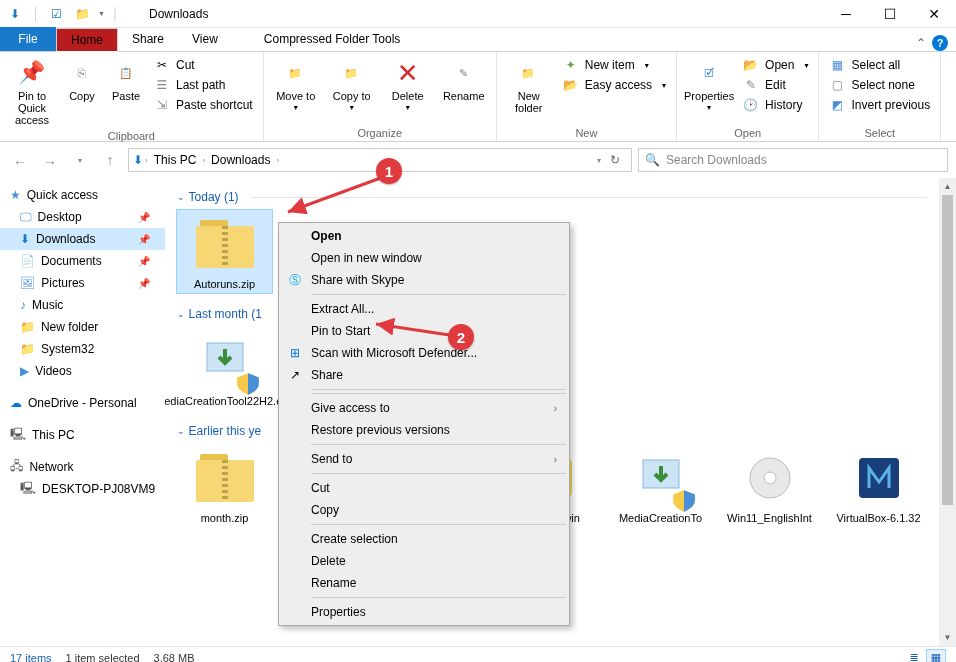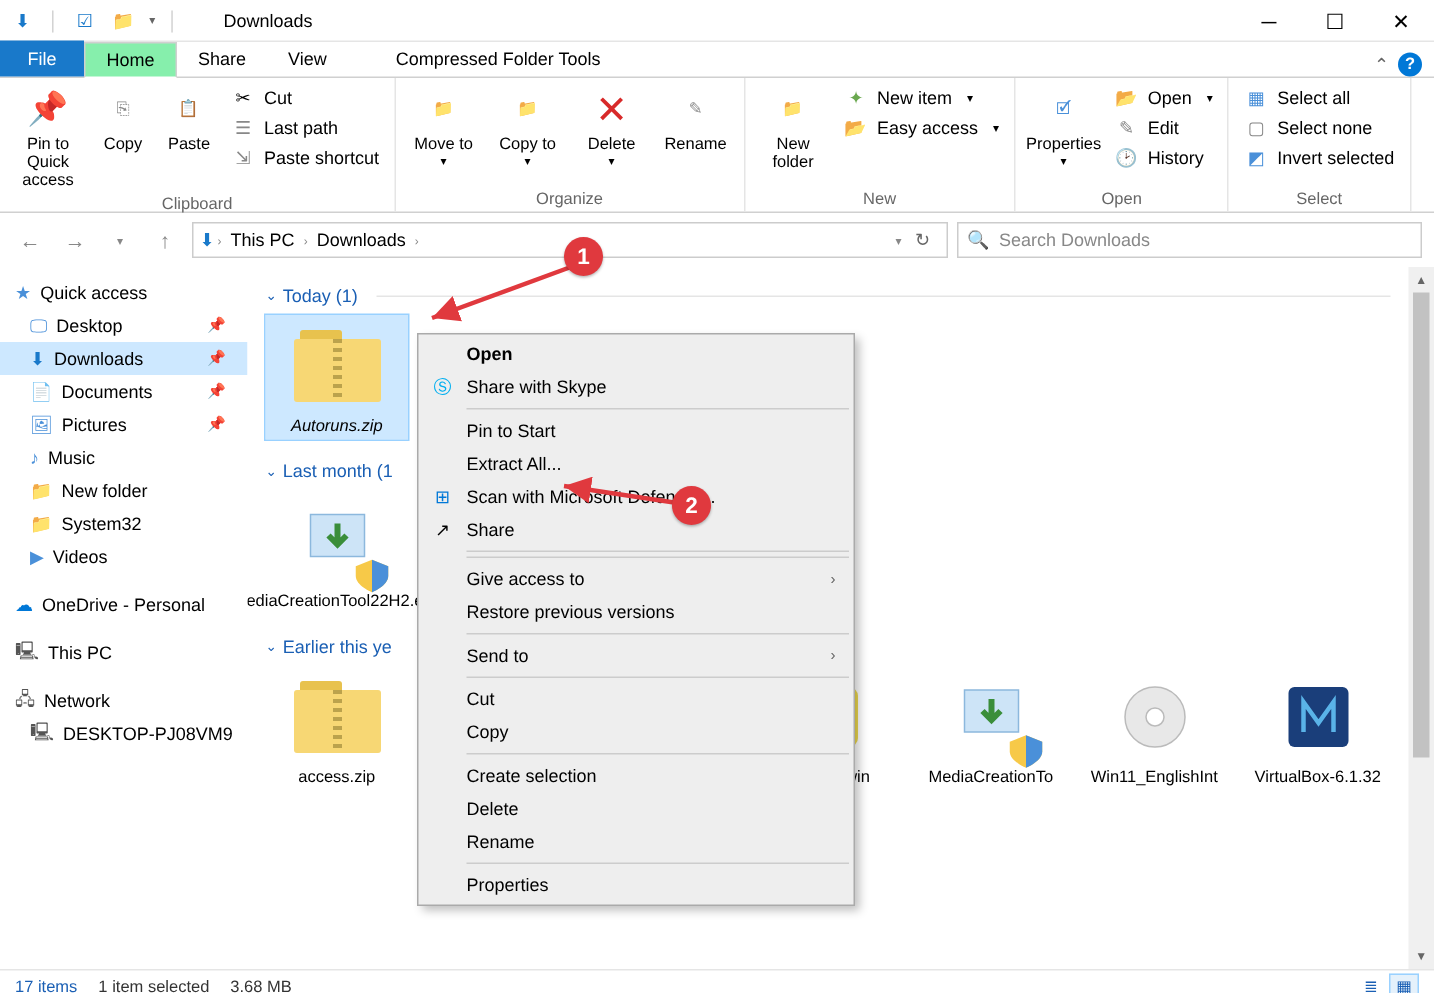--- a/index.html
+++ b/index.html
@@ -7,21 +7,21 @@
 .titlebar { height: 28px; display: flex; align-items: center; border-bottom: 1px solid #e5e5e5; }
 .qat { display: flex; align-items: center; gap: 8px; padding-left: 6px; }
 .qat-icon { width: 18px; height: 18px; display: flex; align-items: center; justify-content: center; }
 .contextual-tab { margin-left: 160px; width: 160px; height: 22px; background: #f8c5dc; display: flex; align-items: center; justify-content: center; font-size: 12px; }
 .win-title { margin-left: 30px; font-size: 12px; }
 .win-controls { margin-left: auto; display: flex; }
 .win-btn { width: 44px; height: 28px; display: flex; align-items: center; justify-content: center; font-size: 14px; }
 .tabbar { height: 24px; display: flex; align-items: flex-end; border-bottom: 1px solid #d0d0d0; }
 .file-tab { background: #1979ca; color: #fff; width: 56px; height: 24px; display: flex; align-items: center; justify-content: center; }
 .tab { padding: 0 14px; height: 24px; display: flex; align-items: center; cursor: default; position: relative; }
-.tab.active { border: 1px solid #d0d0d0; border-bottom: 1px solid #fff; background: #86efac; margin-bottom: -1px; }
+.tab.active { border: 1px solid #d0d0d0; border-bottom: 1px solid #fff; background: #b91c1c; margin-bottom: -1px; }
 .tab-chevron { margin-left: auto; display:flex; align-items:center; gap:6px; padding-right:8px; color:#666;}
 .help-icon { width:16px; height:16px; border-radius:50%; background:#0078d7; color:#fff; display:flex; align-items:center; justify-content:center; font-size:11px; font-weight:bold;}
 .ribbon { height: 90px; display: flex; border-bottom: 1px solid #d0d0d0; }
 .rgroup { border-right: 1px solid #e5e5e5; display: flex; flex-direction: column; padding: 2px 6px 0; }
 .rgroup-body { flex: 1; display: flex; align-items: flex-start; gap: 4px; padding-top:2px;}
 .rgroup-label { text-align: center; color: #666; font-size: 11px; padding: 2px 0; }
 .bigbtn { width: 52px; display: flex; flex-direction: column; align-items: center; gap: 2px; padding: 2px; text-align: center; font-size: 11px; line-height: 1.1; }
 .bigbtn .ico { width: 30px; height: 30px; display: flex; align-items: center; justify-content: center; }
 .smallbtn-col { display: flex; flex-direction: column; gap: 2px; }
 .smallbtn { display: flex; align-items: center; gap: 6px; padding: 1px 4px; font-size: 12px; white-space: nowrap;}
@@ -37,21 +37,21 @@
 .nav-pane { width: 165px; padding: 6px 0; overflow: hidden; }
 .nav-item { display: flex; align-items: center; gap: 6px; padding: 2px 6px 2px 20px; height: 22px; }
 .nav-item.selected { background: #cde8ff; }
 .nav-item.root { padding-left: 10px; }
 .pin { color: #8aa4b3; font-size: 10px; margin-left: auto; margin-right: 8px; }
 .content { flex: 1; padding: 8px 12px; position: relative; overflow: hidden; }
 .group-hdr { color: #1a5fb4; display: flex; align-items: center; gap: 4px; margin: 4px 0 6px; font-size: 12px;}
 .group-hdr hr { flex:1; border:none; border-top:1px solid #e5e5e5; margin-left:8px;}
 .item-row { display: flex; flex-wrap: wrap; gap: 14px; }
 .item { width: 95px; display: flex; flex-direction: column; align-items: center; gap: 2px; text-align: center; font-size: 11px; line-height: 1.2; padding:2px;}
-.item.selected { background: #cde8ff; outline:1px solid #99d1ff;font-style:italic;}
+.item.selected { background: #cde8ff; outline:1px solid #99d1ff;}
 .item .thumb { width: 64px; height: 64px; display: flex; align-items: center; justify-content: center; }
 .scrollbar { width: 17px; background: #f0f0f0; display:flex; flex-direction:column;}
 .scroll-btn { height:17px; display:flex; align-items:center; justify-content:center; color:#666; font-size:8px;}
 .scroll-thumb { background:#c2c2c2; margin:0 3px;}
 .status { height: 22px; border-top: 1px solid #e5e5e5; display: flex; align-items: center; padding: 0 10px; gap: 14px; font-size: 11px; color: #1a5fb4;}
 .status .sel { color:#333;}
 .view-icons { margin-left:auto; display:flex; gap:2px;}
 .view-ico { width:20px; height:18px; border:1px solid transparent; display:flex; align-items:center; justify-content:center;}
 .view-ico.active { border-color:#99d1ff; background:#e5f1fb;}
 .ctx-menu { position: absolute; left: 278px; top: 222px; width: 292px; background: #eee; border: 1px solid #aaa; box-shadow: 3px 3px 6px rgba(0,0,0,0.25); padding: 2px; z-index: 50; }
@@ -208,21 +208,21 @@
         <div class="smallbtn">
             <span class="ico" style="color:#4a90d9;">▦</span>
             <span>Select all</span>
           </div>
         <div class="smallbtn">
             <span class="ico" style="color:#888;">▢</span>
             <span>Select none</span>
           </div>
         <div class="smallbtn">
             <span class="ico" style="color:#4a90d9;">◩</span>
-            <span>Invert selected</span>
+            <span>Invert previous</span>
           </div>
       </div>
     </div>
     <div class="rgroup-label">Select</div>
   </div>
 </div>
 
 <div class="addr-row">
   <div class="navarrow">←</div>
   <div class="navarrow">→</div>
@@ -352,21 +352,21 @@
       </div>
     <div class="item-row">
       <div class="item">
         <div class="thumb">
             <div class="zip-folder">
               <div class="tab"></div>
               <div class="back"></div>
               <div class="zip"></div>
             </div>
           </div>
-        <span>access.zip</span>
+        <span>month.zip</span>
       </div>
       <div class="item">
           <div class="thumb"></div>
         </div>
       <div class="item">
           <div class="thumb"></div>
         </div>
       <div class="item">
         <div class="thumb">
             <svg width="48" height="48">
@@ -426,29 +426,32 @@
     <div class="view-ico">≣</div>
     <div class="view-ico active">▦</div>
   </div>
 </div>
 
 <div class="ctx-menu">
   <div class="ctx-item" style="font-weight:bold;">
       <span>Open</span>
     </div>
   <div class="ctx-item">
+      <span>Open in new window</span>
+    </div>
+  <div class="ctx-item">
       <span class="cico" style="color:#00aff0;">Ⓢ</span>
       <span>Share with Skype</span>
     </div>
   <div class="ctx-sep"></div>
   <div class="ctx-item">
+      <span>Extract All...</span>
+    </div>
+  <div class="ctx-item">
       <span>Pin to Start</span>
-    </div>
-  <div class="ctx-item">
-      <span>Extract All...</span>
     </div>
   <div class="ctx-item">
       <span class="cico" style="color:#0078d7;">⊞</span>
       <span>Scan with Microsoft Defender...</span>
     </div>
   <div class="ctx-item">
       <span class="cico">↗</span>
       <span>Share</span>
     </div>
   <div class="ctx-sep"></div>

